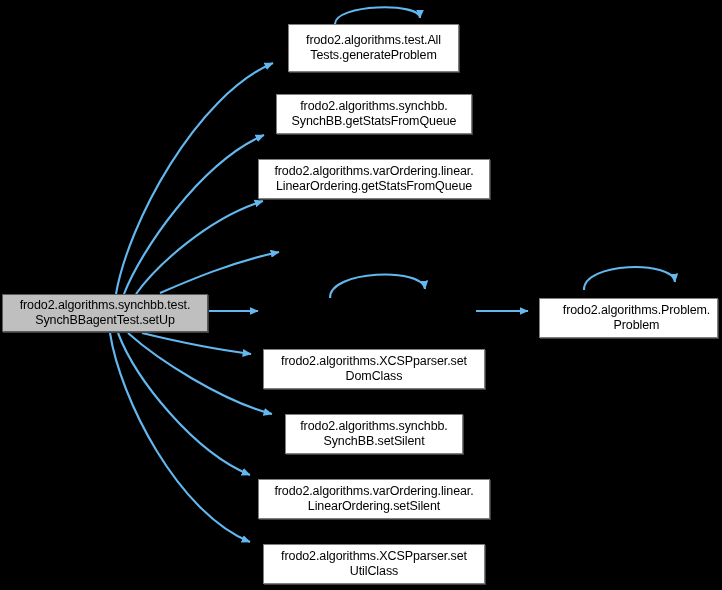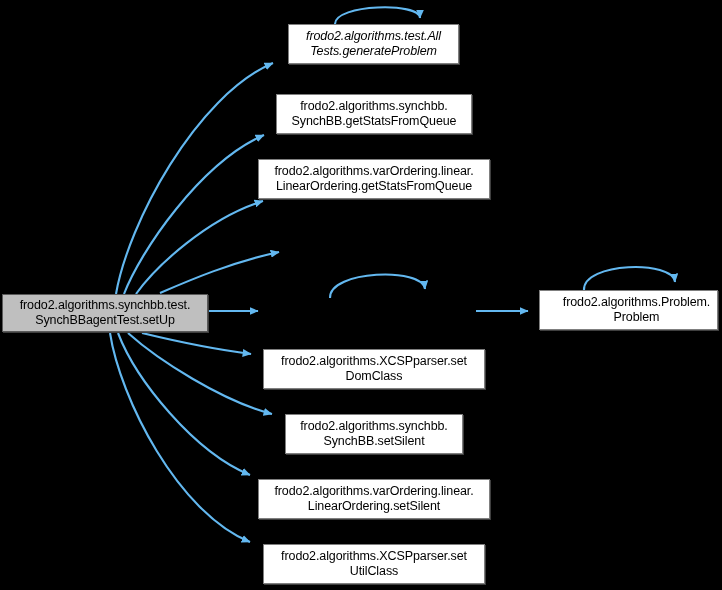--- a/index.html
+++ b/index.html
@@ -80,32 +80,32 @@
     <path d="M335,24 C335,4 420,2 420,18" fill="none" stroke="#63b8f0" stroke-width="2.1" marker-end="url(#ah)"></path>
 
     <path d="M330,298 C329,270 423,267 425,289" fill="none" stroke="#63b8f0" stroke-width="2.1" marker-end="url(#ah)"></path>
 
     <path d="M584,290 C583,262 673,260 675,282" fill="none" stroke="#63b8f0" stroke-width="2.1" marker-end="url(#ah)"></path>
   </svg>
 
   <div class="node highlight" style="left:2px; top:294px; width:206px; height:38px;">frodo2.algorithms.synchbb.test.
 SynchBBagentTest.setUp</div>
 
-  <div class="node" style="left:288px; top:24px; width:171px; height:40px;font-style:italic;">frodo2.algorithms.test.All
+  <div class="node" style="left:288px; top:24px; width:171px; height:48px;">frodo2.algorithms.test.All
 Tests.generateProblem</div>
 
   <div class="node" style="left:276px; top:94px; width:196px; height:40px;">frodo2.algorithms.synchbb.
 SynchBB.getStatsFromQueue</div>
 
   <div class="node" style="left:258px; top:159px; width:232px; height:40px;">frodo2.algorithms.varOrdering.linear.
 LinearOrdering.getStatsFromQueue</div>
 
 
 
-  <div class="node" style="left:539px; top:290px; width:179px; height:40px;padding-left:20px;">frodo2.algorithms.Problem.
+  <div class="node" style="left:539px; top:298px; width:179px; height:40px;padding-left:20px;">frodo2.algorithms.Problem.
 Problem</div>
 
   <div class="node" style="left:263px; top:349px; width:222px; height:40px;">frodo2.algorithms.XCSPparser.set
 DomClass</div>
 
   <div class="node" style="left:285px; top:414px; width:178px; height:40px;">frodo2.algorithms.synchbb.
 SynchBB.setSilent</div>
 
   <div class="node" style="left:258px; top:479px; width:232px; height:40px;">frodo2.algorithms.varOrdering.linear.
 LinearOrdering.setSilent</div>

